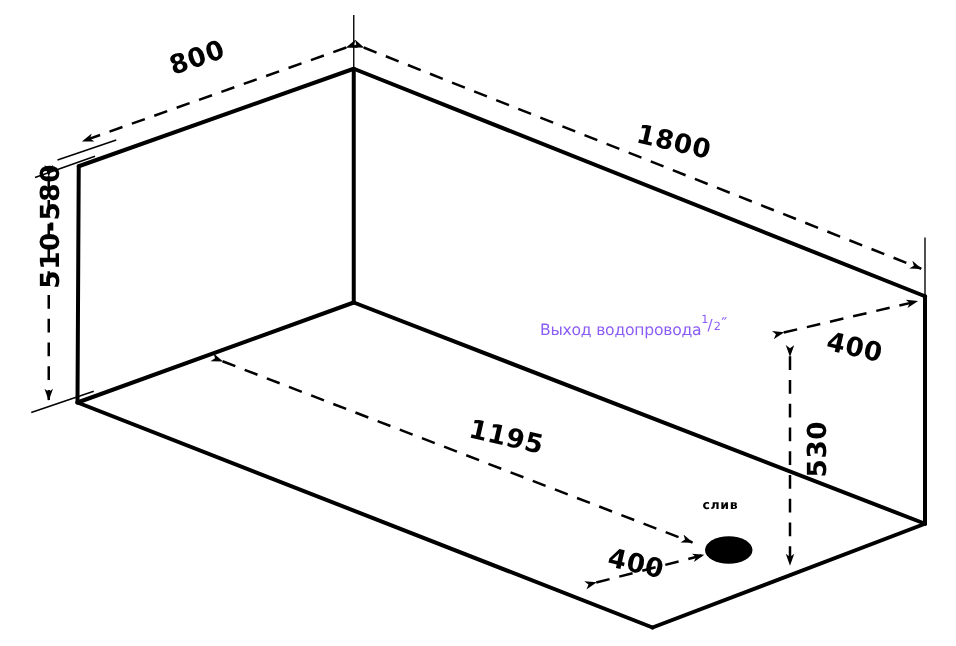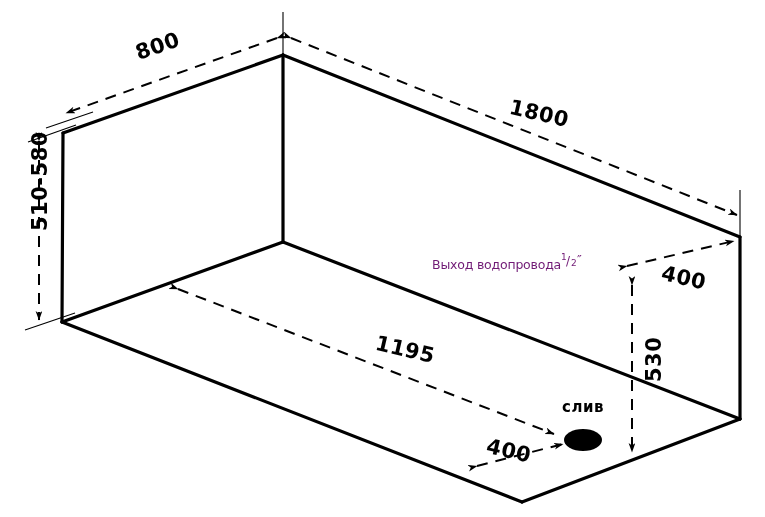--- a/index.html
+++ b/index.html
@@ -17,21 +17,21 @@
     font-weight:bold;
     color:#000000;
     white-space:nowrap;
     line-height:1;
     letter-spacing:0.5px;
   }
   .note-text{
     position:absolute;
     font-family:"DejaVu Sans","Liberation Sans",sans-serif;
     font-size:12.5px;
-    color:#701a75;
+    color:#8b5cf6;
     white-space:nowrap;
     line-height:1.18;
     letter-spacing:-0.2px;
   }
   .frac{display:inline-block;position:relative;width:16px;height:1em;vertical-align:baseline;}
   .frac .num{position:absolute;left:0;top:-5px;font-size:9px;}
   .frac .sl{position:absolute;left:5px;top:-3px;font-size:12px;}
   .frac .den{position:absolute;left:10px;top:1px;font-size:9px;}
   .inchmark{font-size:13px;vertical-align:super;}
 </style>
@@ -106,21 +106,21 @@
   <div class="dim-label" style="left:30px;top:231px;font-size:21px;transform:rotate(-90deg);transform-origin:left top;">510-580</div>
 
   <div class="dim-label" style="left:378px;top:333px;font-size:21px;transform:rotate(13deg);transform-origin:left top;">1195</div>
 
   <div class="dim-label" style="left:664px;top:263px;font-size:21px;transform:rotate(13deg);transform-origin:left top;">400</div>
 
   <div class="dim-label" style="left:489px;top:436px;font-size:21px;transform:rotate(13deg);transform-origin:left top;">400</div>
 
   <div class="dim-label" style="left:644px;top:382px;font-size:21px;transform:rotate(-90deg);transform-origin:left top;">530</div>
 
-  <div class="dim-label" style="left:562px;top:400px;font-size:15px;">слив</div>
+  <div class="dim-label" style="left:562px;top:400px;font-size:10px;">слив</div>
 
   <div class="note-text" style="left:432px;top:252px;">
     <span>Выход водопровода</span><span class="frac">
         <span class="num">1</span>
         <span class="sl">/</span>
         <span class="den">2</span>
       </span><span class="inchmark">″</span>
     <br>
   </div>
 

